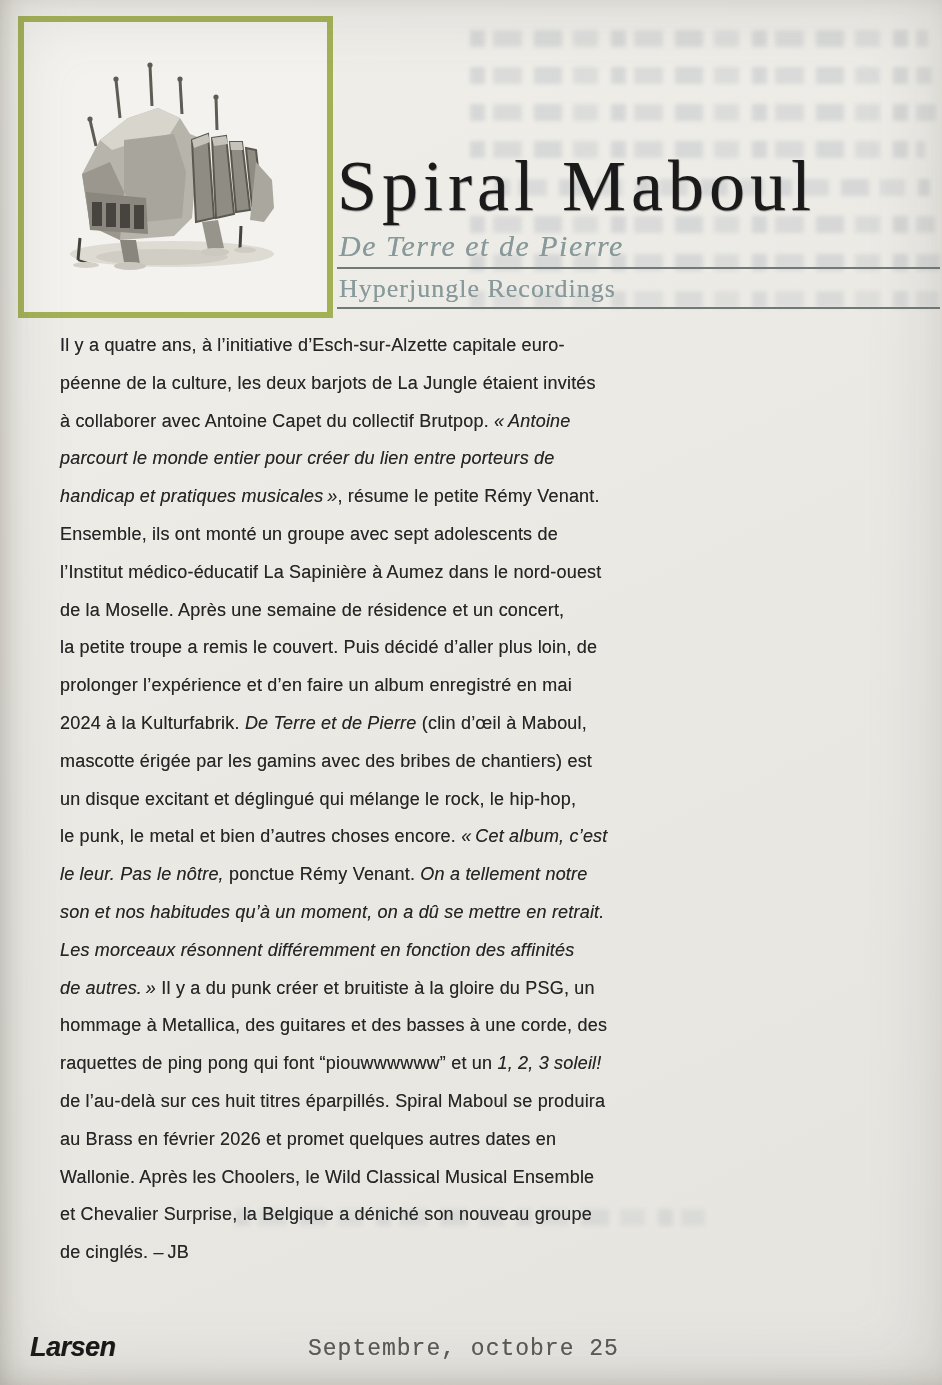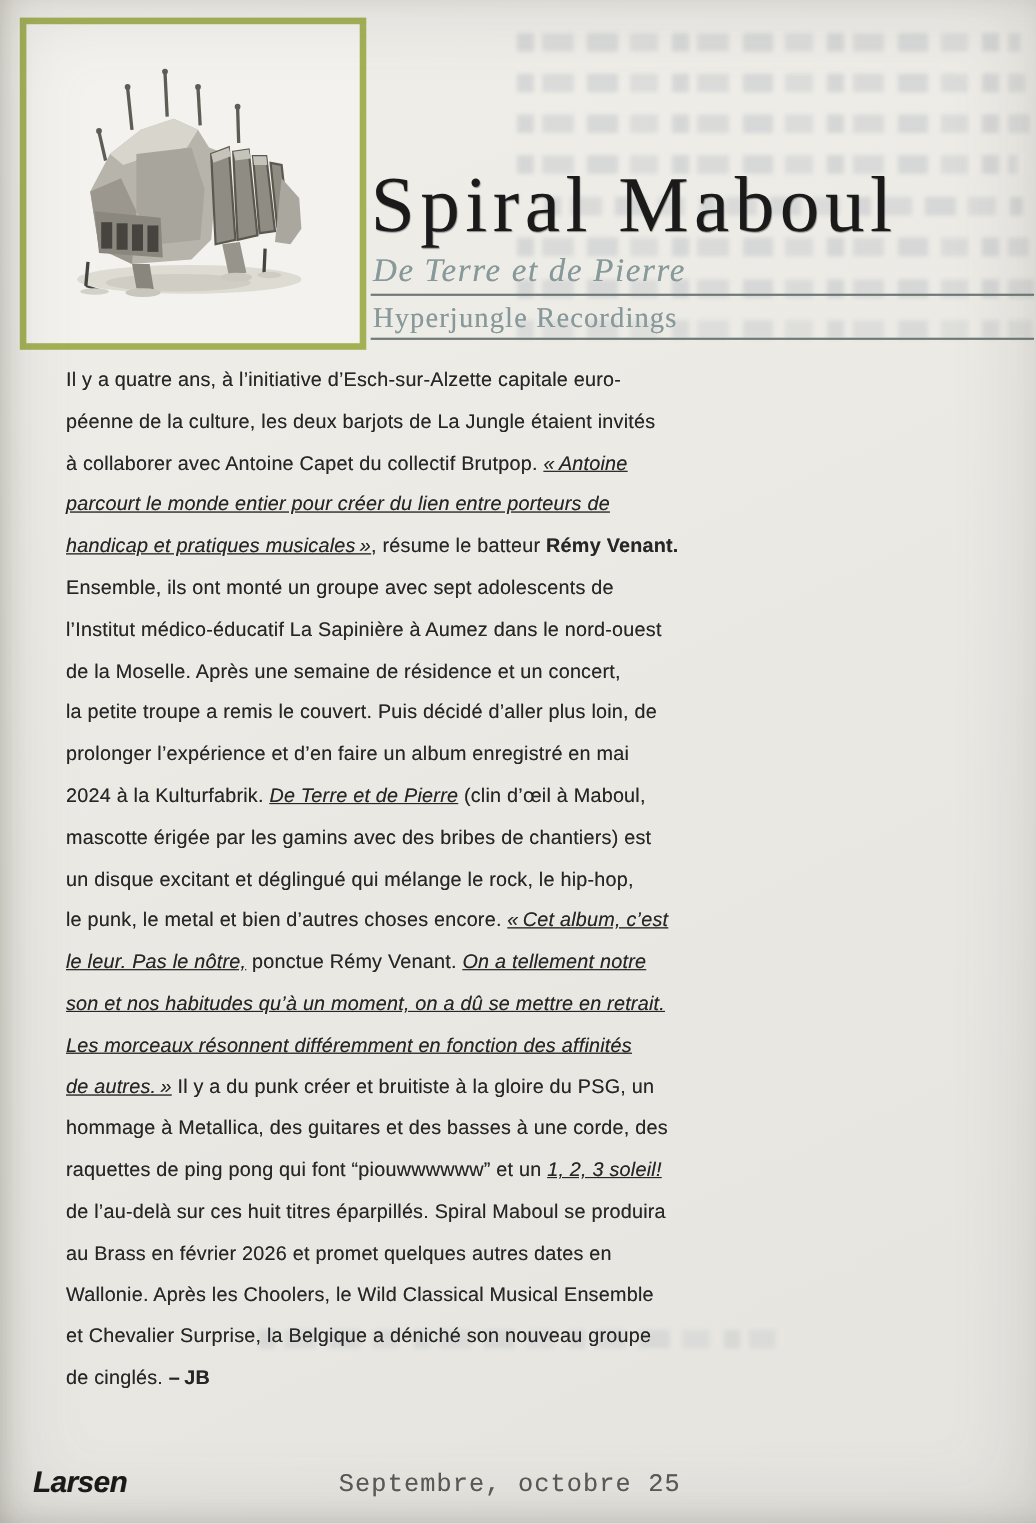--- a/index.html
+++ b/index.html
@@ -64,22 +64,22 @@
   }
 
   
   .article{
     position:absolute;left:28px;top:327px;width:900px;z-index:2;
     font-size:18px;line-height:37.8px;color:var(--ink);
     text-shadow:0 0 .5px rgba(38,38,38,.55);letter-spacing:.2px;margin-left:32px;
   }
   .article .line{white-space:nowrap;}
   .s-r{font-style:normal;font-weight:normal;}
-  .s-i{font-style:italic;text-decoration:underline;}
-  .s-b{font-weight:bold;}
+  .s-i{font-style:italic;}
+  .s-b{font-weight:normal;}
 
   
   .magazine-logo{
     position:absolute;left:30px;top:1332px;z-index:2;
     font-weight:bold;font-style:italic;font-size:27px;letter-spacing:-.5px;
     color:#171717;text-shadow:.4px .4px .6px rgba(0,0,0,.4);
   }
   .issue-date{
     position:absolute;left:308px;top:1336px;z-index:2;
     font-family:Liberation Mono, monospace;font-size:23px;letter-spacing:1px;
@@ -168,21 +168,21 @@
   <div class="album">De Terre et de Pierre</div>
   <div class="hrule rule-1"></div>
   <div class="label">Hyperjungle Recordings</div>
   <div class="hrule rule-2"></div>
 
   <main class="article">
       <div class="line"><span class="s-r">Il y a quatre ans, à l’initiative d’Esch-sur-Alzette capitale euro-</span></div>
       <div class="line"><span class="s-r">péenne de la culture, les deux barjots de La Jungle étaient invités</span></div>
       <div class="line"><span class="s-r">à collaborer avec Antoine Capet du collectif Brutpop. </span><span class="s-i">« Antoine</span></div>
       <div class="line"><span class="s-i">parcourt le monde entier pour créer du lien entre porteurs de</span></div>
-      <div class="line"><span class="s-i">handicap et pratiques musicales »</span><span class="s-r">, résume le batteur </span><span class="s-b">Rémy Venant.</span></div>
+      <div class="line"><span class="s-i">handicap et pratiques musicales »</span><span class="s-r">, résume le petite </span><span class="s-b">Rémy Venant.</span></div>
       <div class="line"><span class="s-r">Ensemble, ils ont monté un groupe avec sept adolescents de</span></div>
       <div class="line"><span class="s-r">l’Institut médico-éducatif La Sapinière à Aumez dans le nord-ouest</span></div>
       <div class="line"><span class="s-r">de la Moselle. Après une semaine de résidence et un concert,</span></div>
       <div class="line"><span class="s-r">la petite troupe a remis le couvert. Puis décidé d’aller plus loin, de</span></div>
       <div class="line"><span class="s-r">prolonger l’expérience et d’en faire un album enregistré en mai</span></div>
       <div class="line"><span class="s-r">2024 à la Kulturfabrik. </span><span class="s-i">De Terre et de Pierre</span><span class="s-r"> (clin d’œil à Maboul,</span></div>
       <div class="line"><span class="s-r">mascotte érigée par les gamins avec des bribes de chantiers) est</span></div>
       <div class="line"><span class="s-r">un disque excitant et déglingué qui mélange le rock, le hip-hop,</span></div>
       <div class="line"><span class="s-r">le punk, le metal et bien d’autres choses encore. </span><span class="s-i">« Cet album, c’est</span></div>
       <div class="line"><span class="s-i">le leur. Pas le nôtre,</span><span class="s-r"> ponctue Rémy Venant. </span><span class="s-i">On a tellement notre</span></div>

